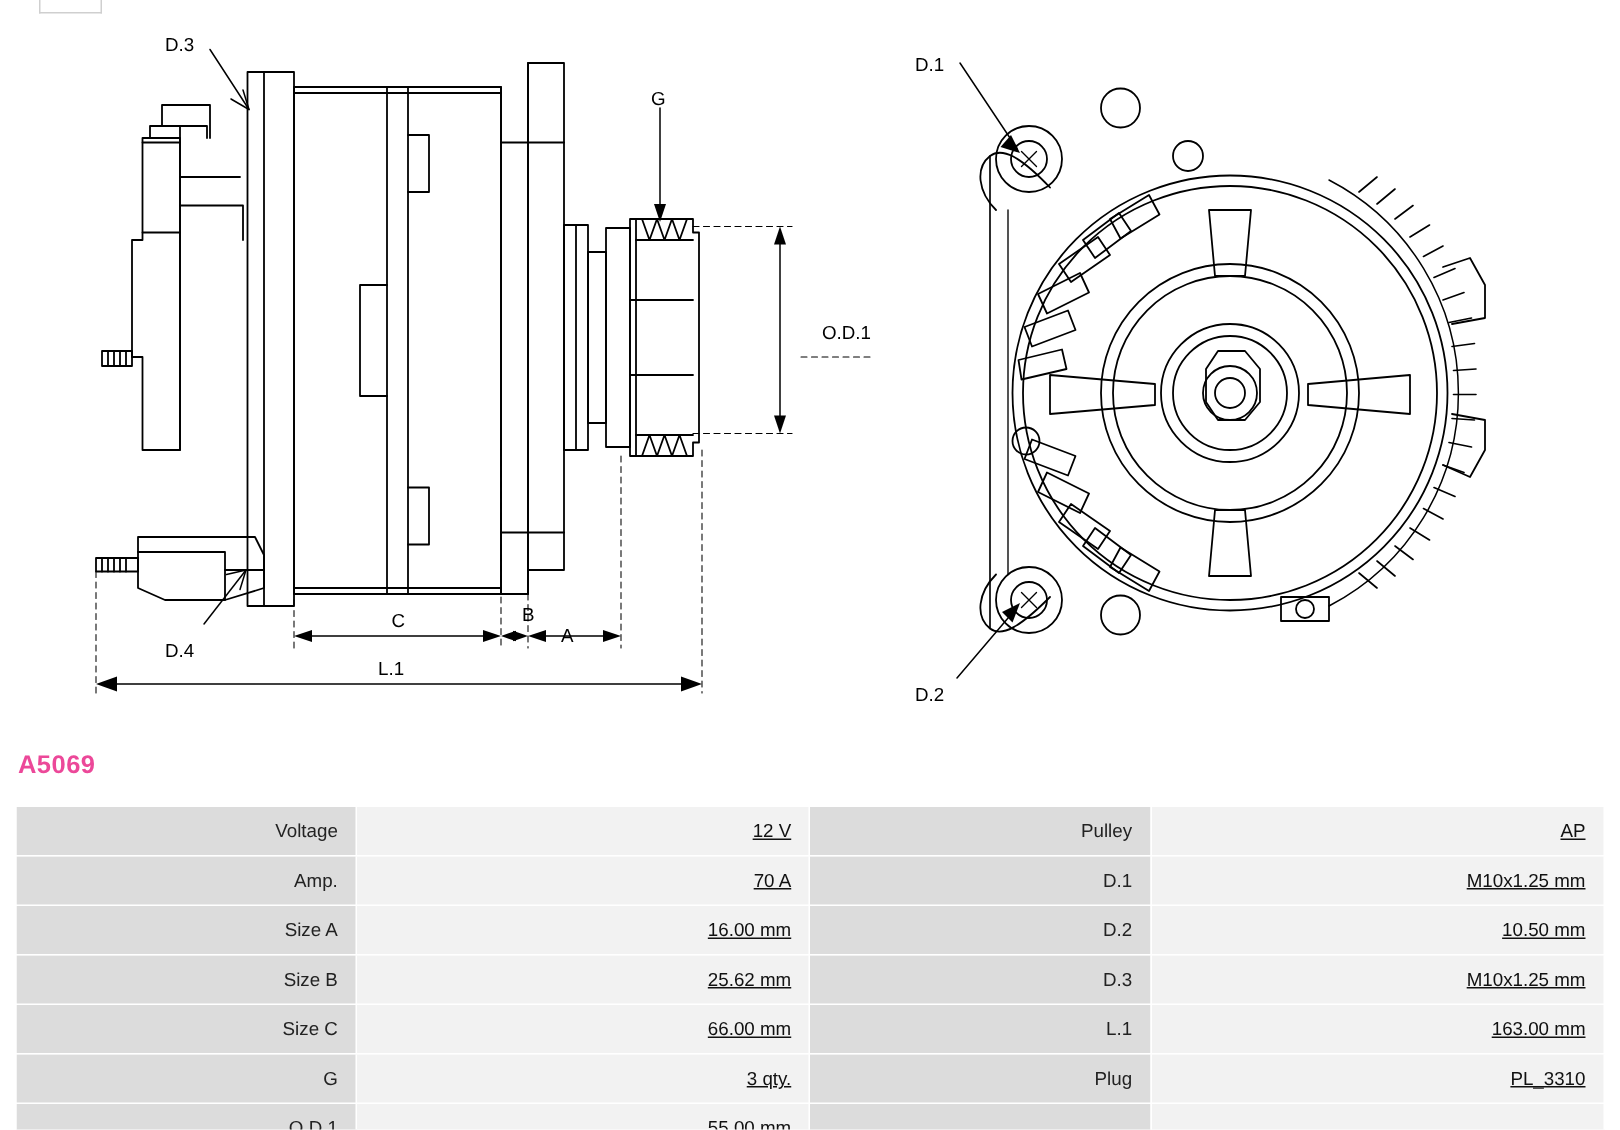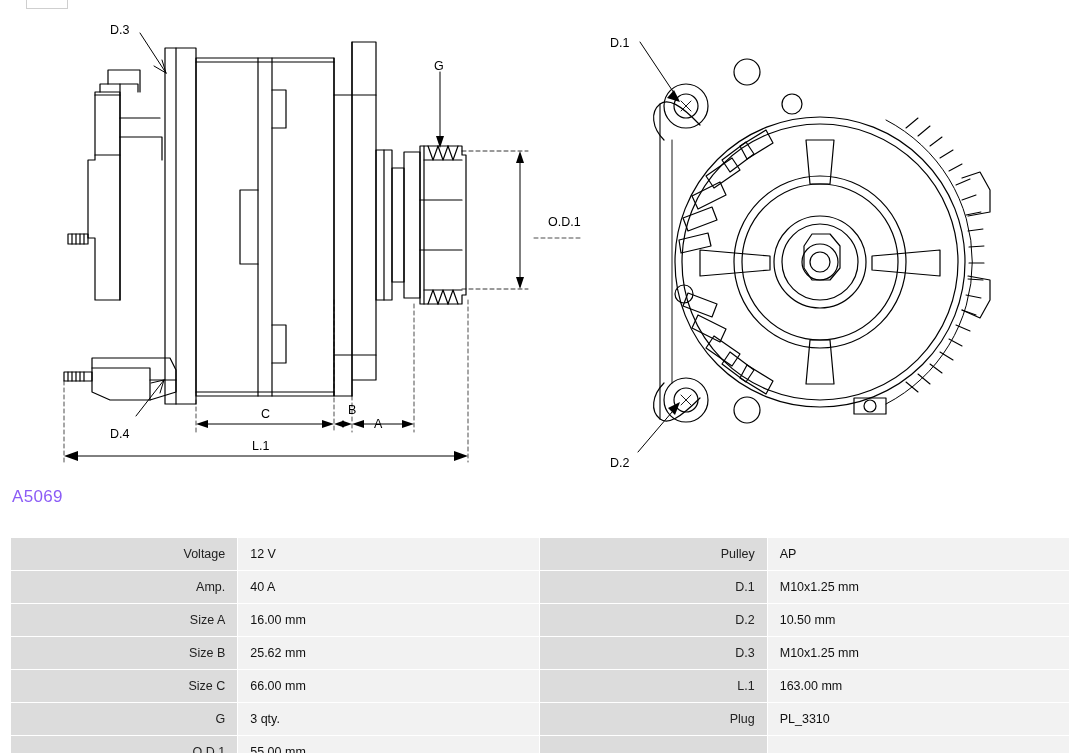--- a/index.html
+++ b/index.html
@@ -26,24 +26,24 @@
     top: 0;
     width: 1080px;
     height: 478px;
   }
   .diagram-area svg {
     display: block;
   }
   .part-number {
     position: absolute;
     left: 12px;
-    top: 487px;
+    top: 500px;
     font-size: 17px;
-    font-weight: normal;
-    color: #8b5cf6;
+    font-weight: bold;
+    color: #ec4899;
     letter-spacing: 0.3px;
   }
   .specs {
     position: absolute;
     left: 10px;
     top: 537px;
     width: 1060px;
     border-collapse: collapse;
     table-layout: fixed;
   }
@@ -54,21 +54,23 @@
     padding: 0 12px;
     vertical-align: middle;
   }
   .specs td.label {
     background: #dcdcdc;
     text-align: right;
     color: #222222;
   }
   .specs td.value {
     background: #f2f2f2;
+    text-align: right;
     color: #111111;
+    text-decoration: underline;
   }
   .specs td.empty-label {
     background: #dcdcdc;
   }
   .specs td.empty-value {
     background: #f2f2f2;
   }
   .col-label { width: 212px; }
   .col-value { width: 282px; }
   .top-strip {
@@ -286,21 +288,21 @@
     </colgroup>
     <tbody>
       <tr>
         <td class="label">Voltage</td>
         <td class="value">12 V</td>
         <td class="label">Pulley</td>
         <td class="value">AP</td>
       </tr>
       <tr>
         <td class="label">Amp.</td>
-        <td class="value">40 A</td>
+        <td class="value">70 A</td>
         <td class="label">D.1</td>
         <td class="value">M10x1.25 mm</td>
       </tr>
       <tr>
         <td class="label">Size A</td>
         <td class="value">16.00 mm</td>
         <td class="label">D.2</td>
         <td class="value">10.50 mm</td>
       </tr>
       <tr>

